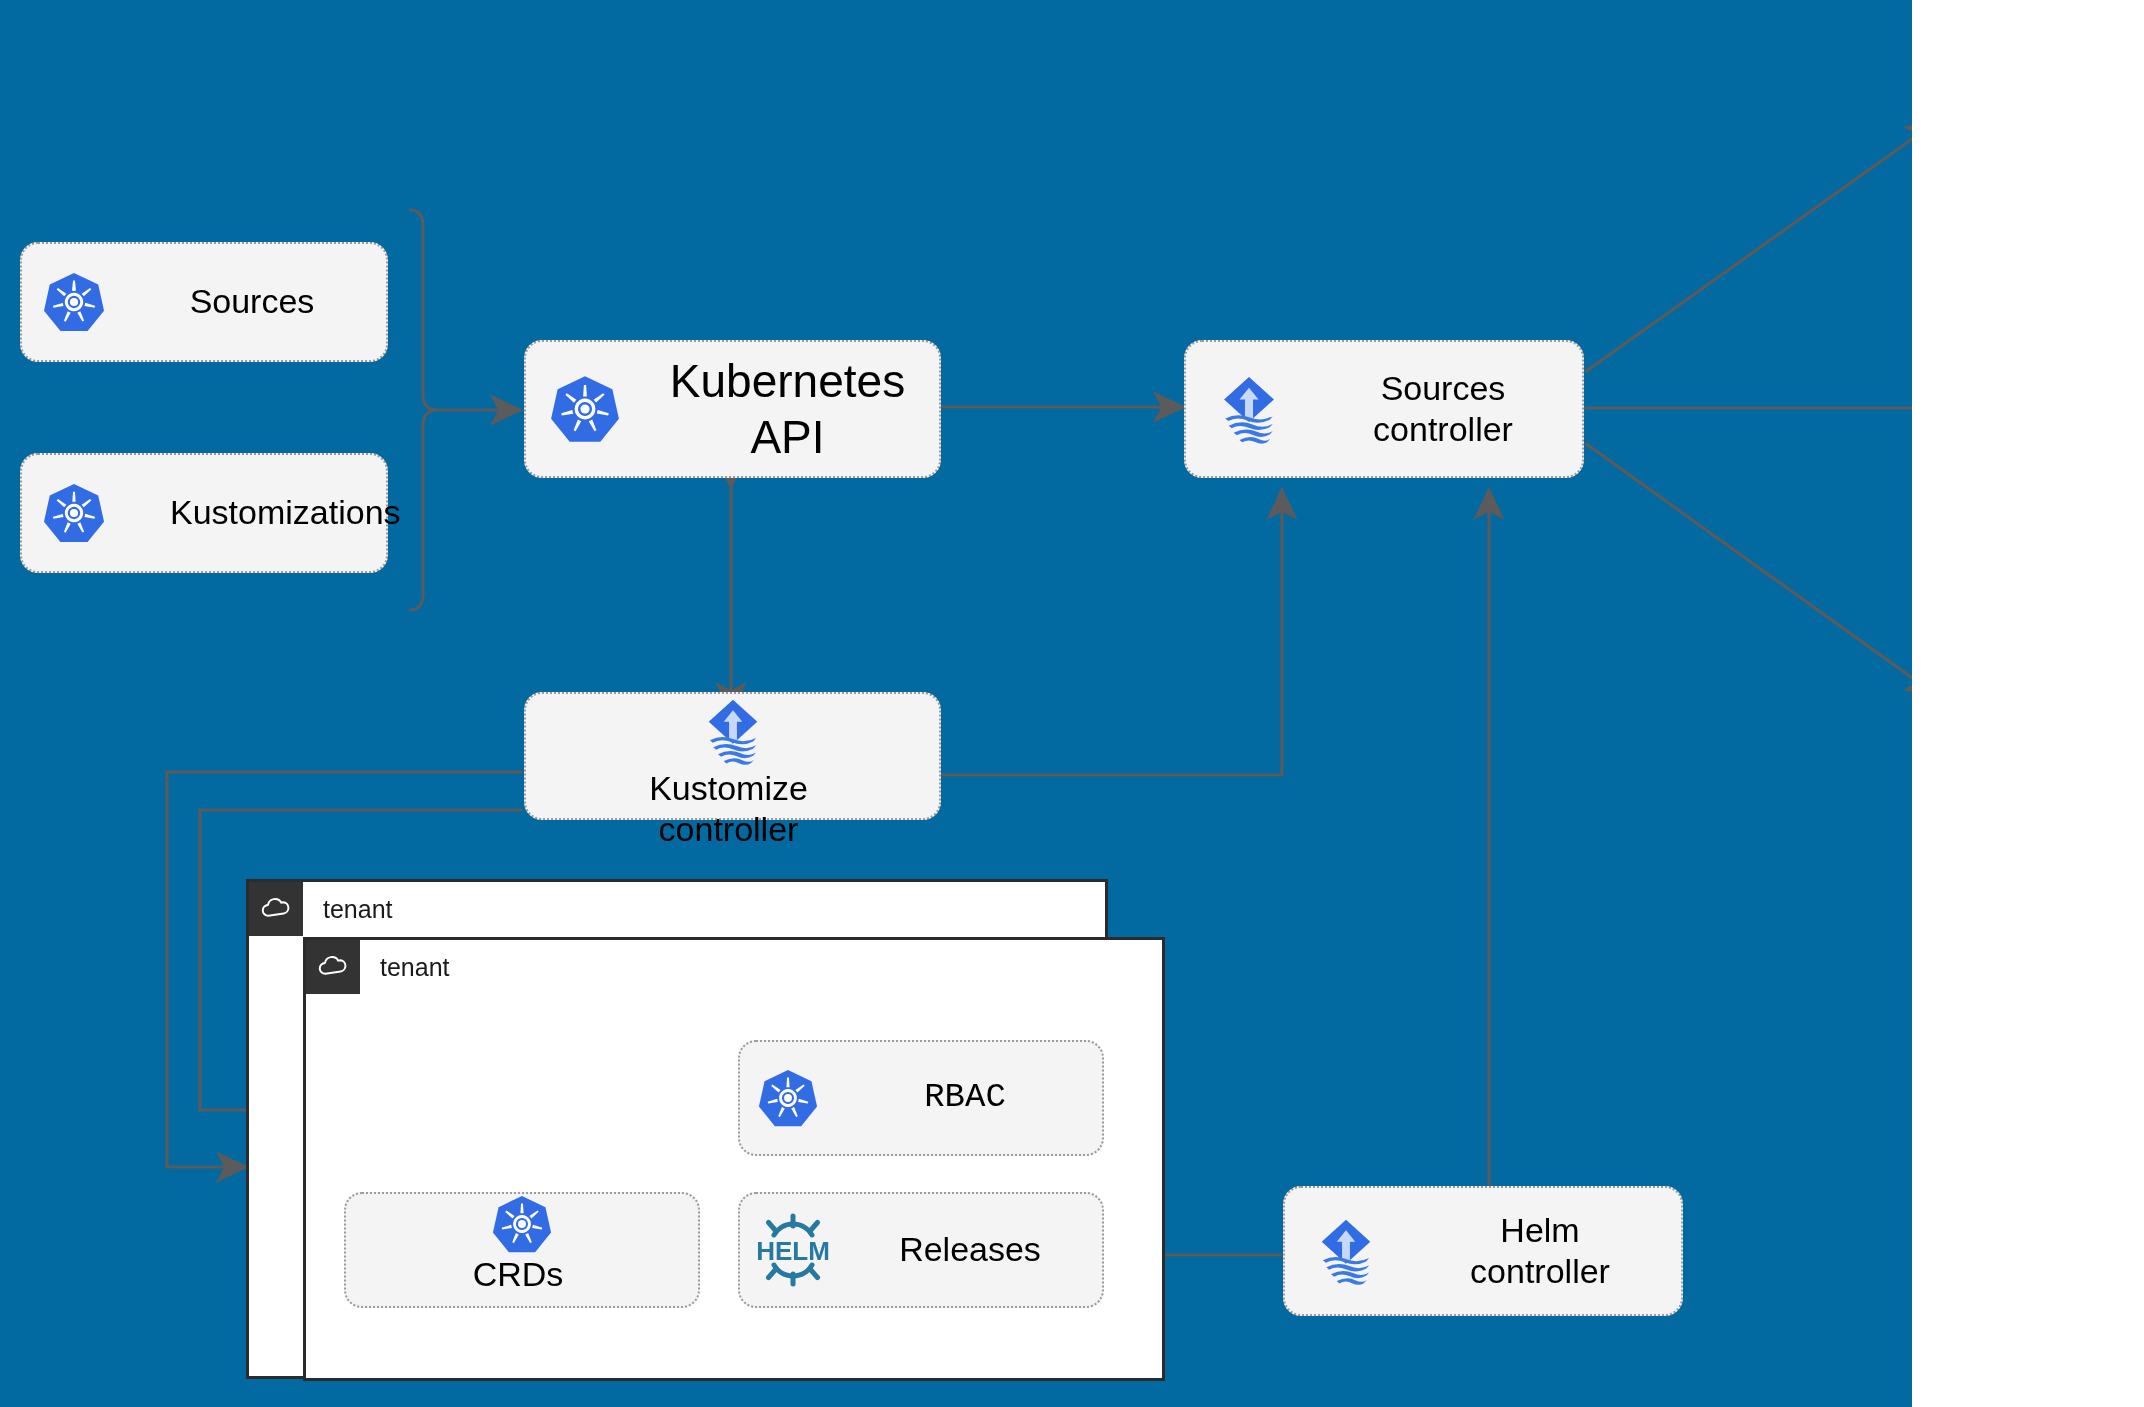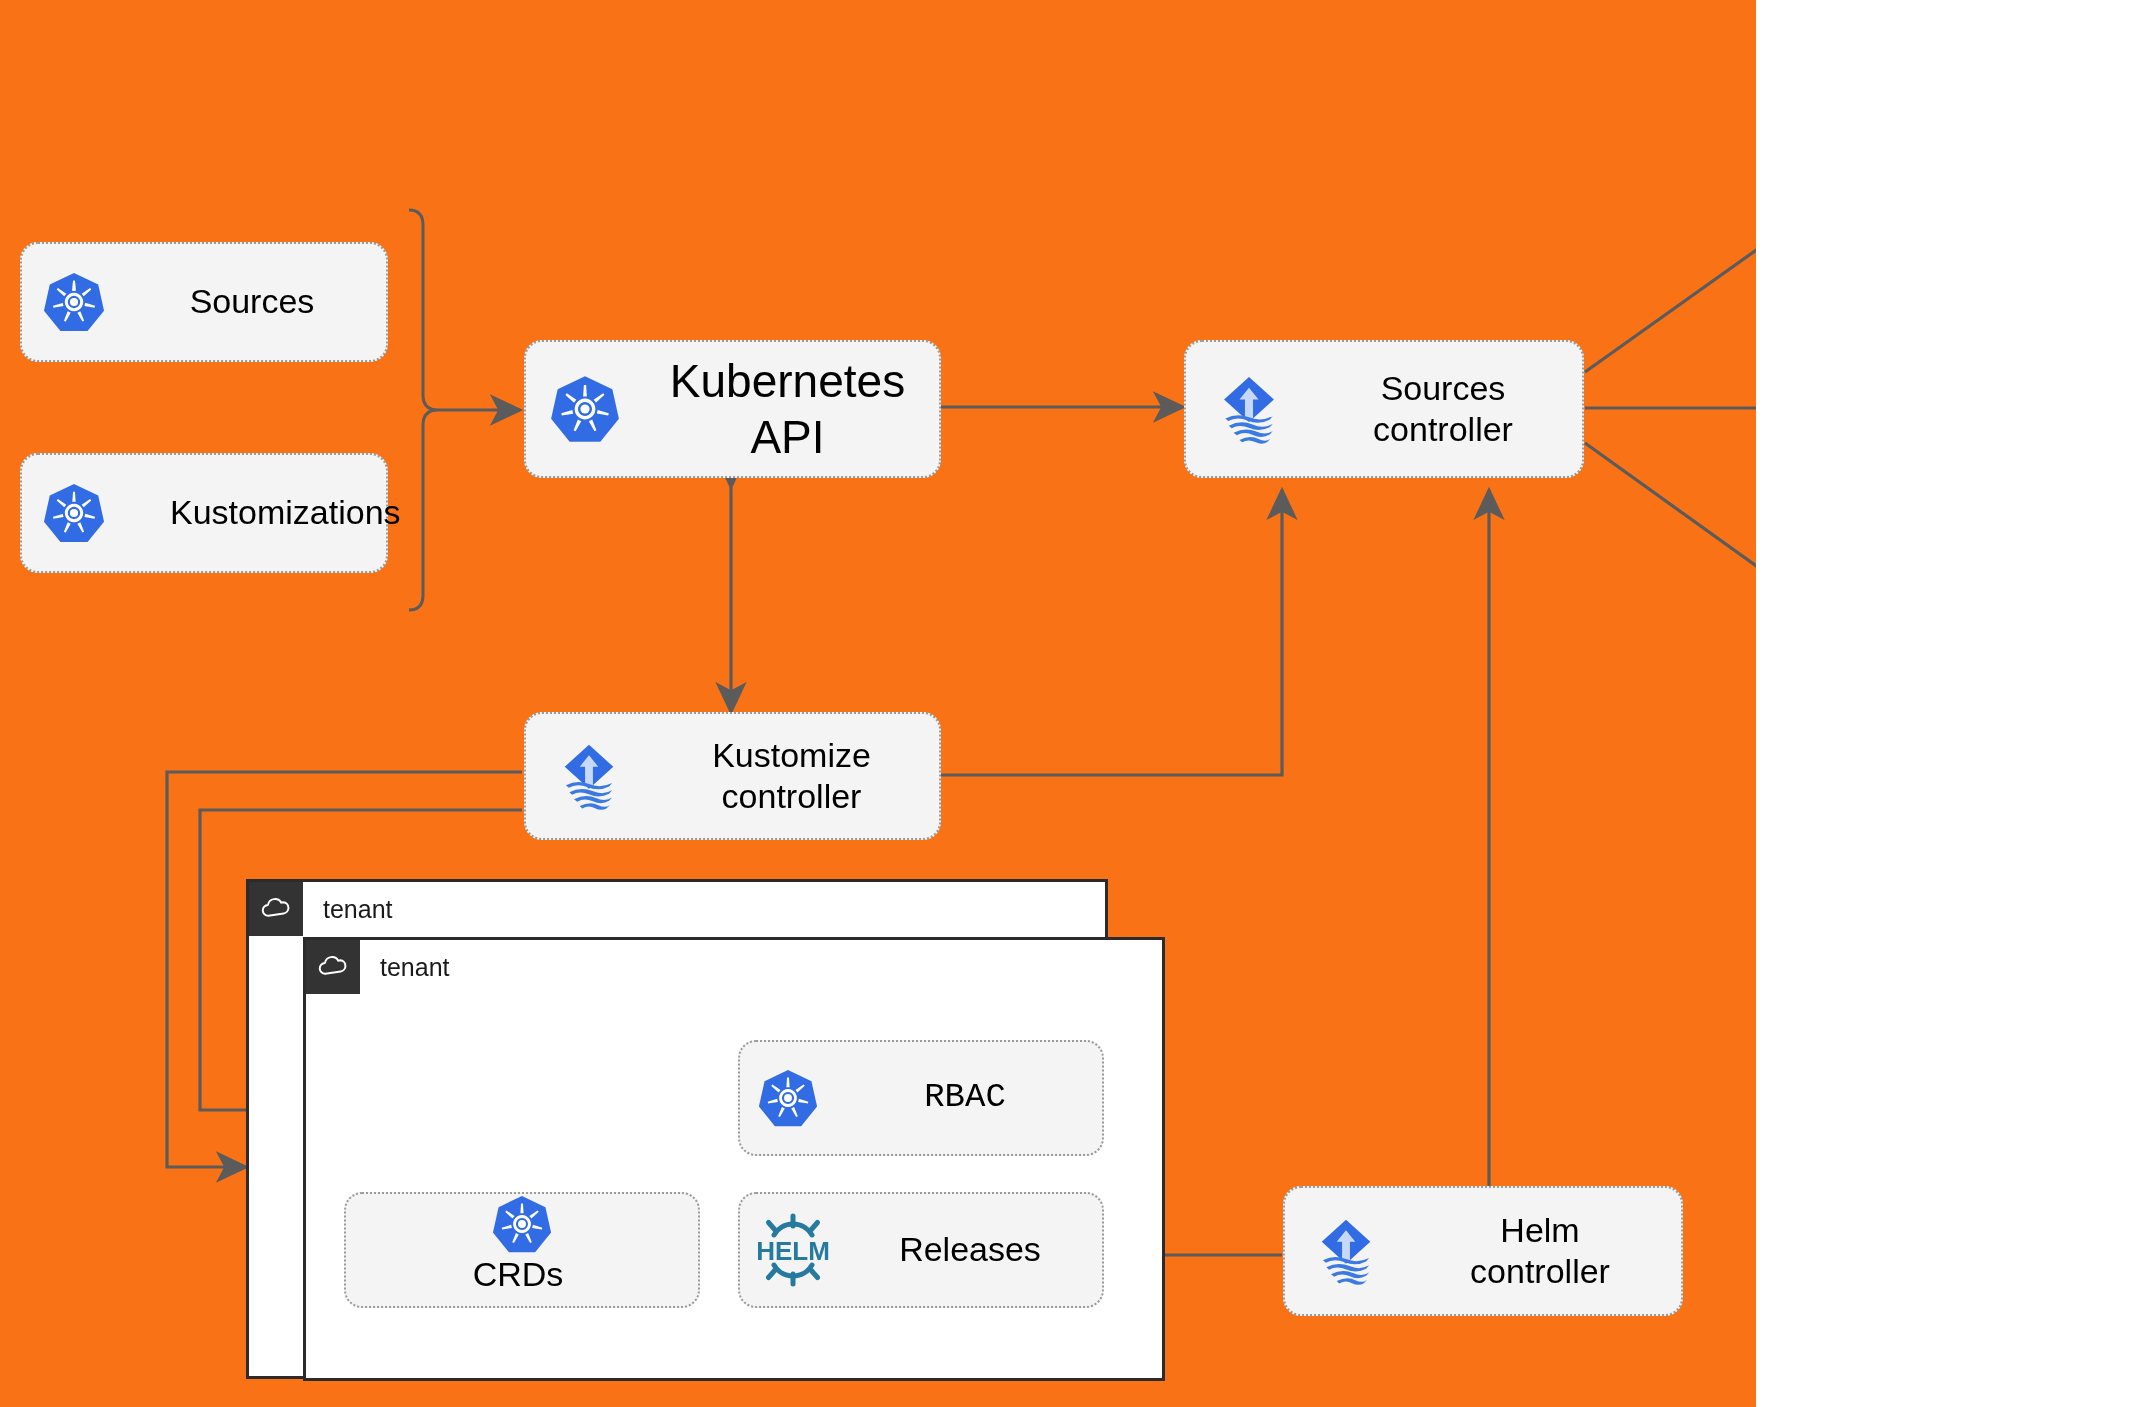--- a/index.html
+++ b/index.html
@@ -1,17 +1,17 @@
 <!DOCTYPE html>
 <html><head>
 <meta charset="utf-8">
 <style>
   html,body{margin:0;padding:0;background:#ffffff;}
   body{font-family:"Liberation Sans",sans-serif;}
-  #stage{position:relative;width:1756px;height:1407px;background:#f97316;overflow:hidden;}
+  #stage{position:relative;width:1912px;height:1407px;background:#0369a1;overflow:hidden;}
 
   
   .card{
     position:absolute;
     background:#f4f4f4;
     border:2.5px dotted #9a9a9a;
     border-radius:18px;
     box-sizing:border-box;
     display:flex;
     align-items:center;
@@ -178,21 +178,21 @@
           <path d="M15 46 q10 -5 20 -1 q9 4 17 -0.6 l-2.6 3 q-8.4 4.2 -17 0.6 q-8.6 -3.6 -15 0.2 Z"></path>
           <path d="M19 52 q10 -5 19 -1 q8 3.6 14 -0.4 l-2.6 2.9 q-6.6 3.8 -14 0.4 q-7.4 -3.4 -13.6 0.3 Z"></path>
           <path d="M24 58 q9 -4.4 16 -0.8 q6 3 10 -0.2 l-2.6 2.8 q-4.6 2.8 -10.2 0 q-5.6 -2.8 -11 0.2 Z"></path>
         </g>
       </svg>
     </span>
     <span class="lbl">Sources
 controller</span>
   </div>
 
-  <div class="card" style="left:524px;top:712px;width:417px;height:128px;">
+  <div class="card" style="left:524px;top:692px;width:417px;height:128px;flex-direction:column;">
     <span class="ico" style="width:126px;">
       <svg width="74" height="74" viewBox="0 0 64 64">
         <path d="M32 5 L53 24 L32 43 L11 24 Z" fill="#326ce5"></path>
         <path d="M32 14 L40 24 h-4.6 v16 h-6.8 V24 H24 Z" fill="#c7d9fb"></path>
         <g fill="#3b7ae4">
           <path d="M12 40 q10 -5 20 -1 q10 4 20 -1 l-2.6 3 q-9 4.6 -18.4 0.8 q-9.4 -3.8 -16.4 0.4 Z"></path>
           <path d="M15 46 q10 -5 20 -1 q9 4 17 -0.6 l-2.6 3 q-8.4 4.2 -17 0.6 q-8.6 -3.6 -15 0.2 Z"></path>
           <path d="M19 52 q10 -5 19 -1 q8 3.6 14 -0.4 l-2.6 2.9 q-6.6 3.8 -14 0.4 q-7.4 -3.4 -13.6 0.3 Z"></path>
           <path d="M24 58 q9 -4.4 16 -0.8 q6 3 10 -0.2 l-2.6 2.8 q-4.6 2.8 -10.2 0 q-5.6 -2.8 -11 0.2 Z"></path>
         </g>

